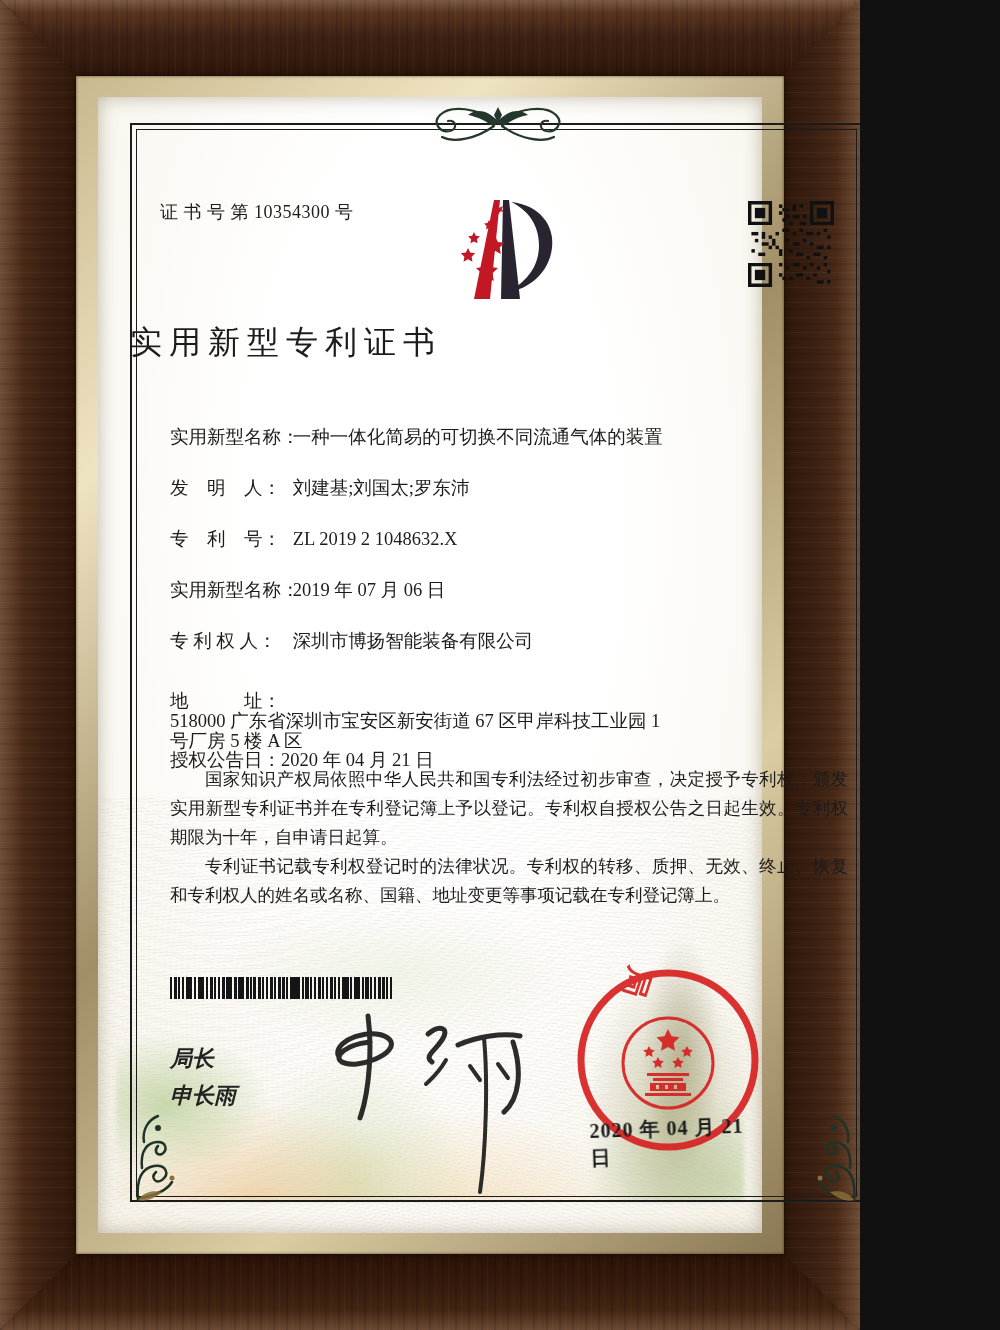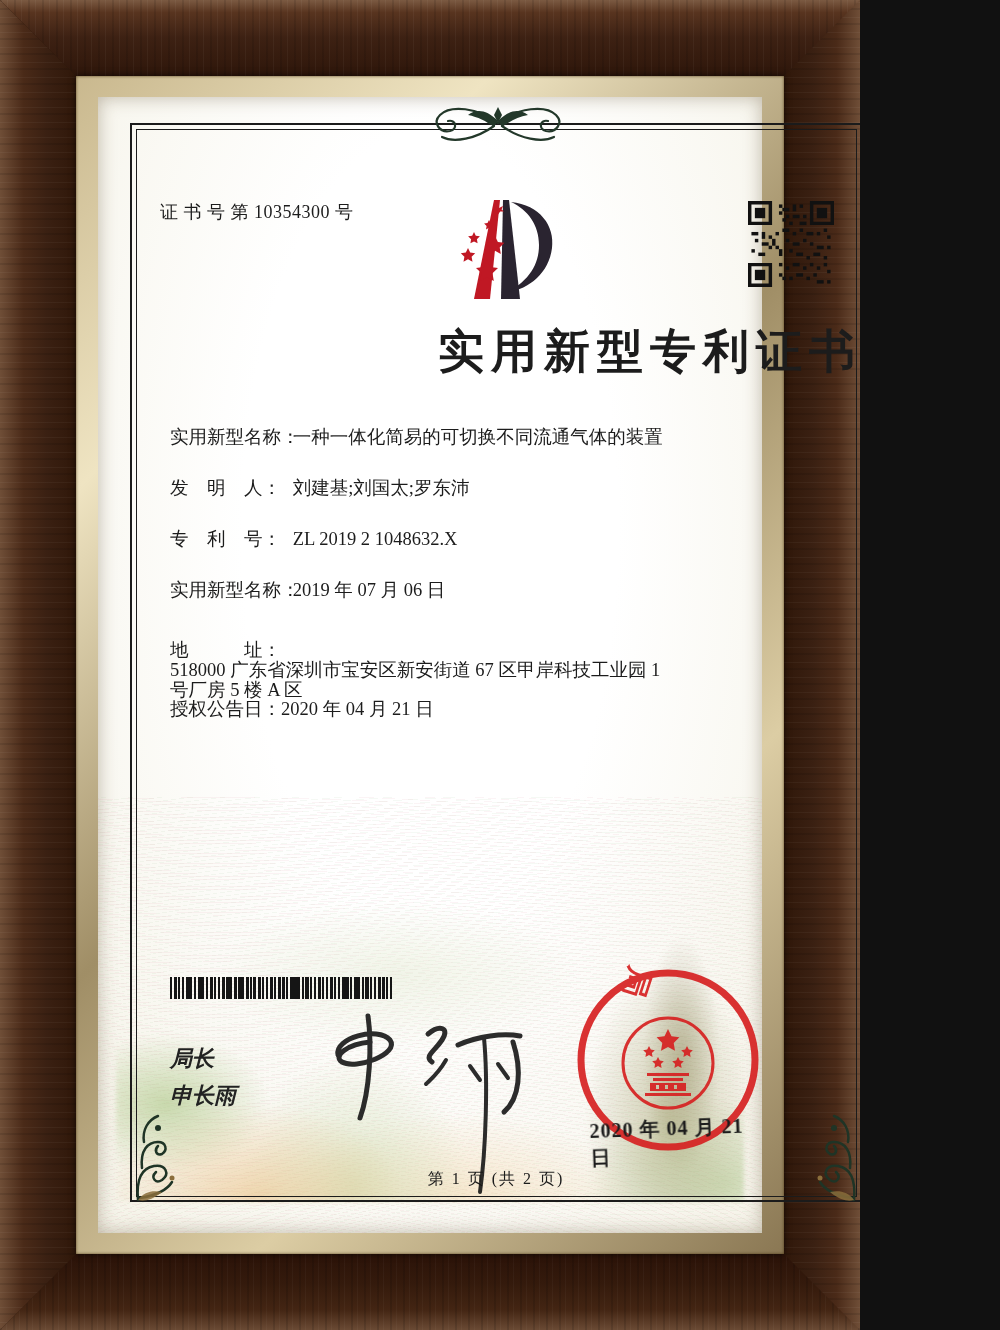--- a/index.html
+++ b/index.html
@@ -52,21 +52,21 @@
       radial-gradient(55px 170px at 90% 55%,rgba(118,110,62,.40),transparent 70%),
       radial-gradient(240px 100px at 45% 30%,rgba(222,230,200,.40),transparent 75%);}
   
   .rule{left:32px;top:26px;width:732px;height:1079px;z-index:2;
     border:2.5px solid #1b1b1b;box-sizing:border-box;}
   .rule-inner{position:absolute;left:3.5px;top:3.5px;right:3.5px;bottom:3.5px;
     border:1.2px solid #1b1b1b;}
   .content{left:0;top:0;right:0;bottom:0;z-index:3;color:#1c1c1c;}
   .abs{position:absolute;}
   .certno{left:62px;top:103px;font-size:18px;letter-spacing:.5px;}
-  .title{left:32px;width:732px;top:224px;text-align:right;font-size:46px;font-weight:bold;
+  .title{left:32px;width:732px;top:224px;text-align:left;font-size:32px;font-weight:normal;
          letter-spacing:7px;}
   .fields{left:72px;top:327px;font-size:18.5px;}
   .frow{height:51px;white-space:nowrap;}
   .frow-addr{height:56px;line-height:20px;white-space:normal;margin-top:12px;}
   .lbl{display:inline-block;width:118px;}
   .val-addr{display:inline-block;width:505px;vertical-align:top;}
   .grantrow{position:relative;height:30px;white-space:nowrap;}
   .grant2{position:absolute;left:310px;top:0;}
   .paras{left:72px;top:668px;width:678px;font-size:17.5px;line-height:29px;text-align:justify;}
   .paras p{margin:0;text-indent:2em;}
@@ -242,30 +242,36 @@
           <span>刘建基;刘国太;罗东沛</span>
         </div>
         <div class="frow">
           <span class="lbl">专　利　号：</span>
           <span>ZL 2019 2 1048632.X</span>
         </div>
         <div class="frow">
           <span class="lbl">实用新型名称：</span>
           <span>2019 年 07 月 06 日</span>
         </div>
+        <div class="frow">
+          <span class="lbl">专 利 权 人：</span>
+          <span>深圳市博扬智能装备有限公司</span>
+        </div>
         <div class="frow frow-addr">
           <span class="lbl">地　　　址：</span>
           <span class="val-addr">518000 广东省深圳市宝安区新安街道 67 区甲岸科技工业园 1 号厂房 5 楼 A 区</span>
         </div>
         <div class="grantrow">
           <span>授权公告日：</span><span>2020 年 04 月 21 日</span>
         </div>
       </div>
 
       <div class="abs paras">
+        <p>国家知识产权局依照中华人民共和国专利法经过初步审查，决定授予专利权，颁发实用新型专利证书并在专利登记簿上予以登记。专利权自授权公告之日起生效。专利权期限为十年，自申请日起算。</p>
+        <p>专利证书记载专利权登记时的法律状况。专利权的转移、质押、无效、终止、恢复和专利权人的姓名或名称、国籍、地址变更等事项记载在专利登记簿上。</p>
       </div>
 
       <div class="abs barcode"></div>
 
       <div class="abs director">
         <div>局长</div>
         <div>申长雨</div>
       </div>
 
       <svg class="abs sig" width="220" height="205" viewBox="0 0 220 205">
@@ -306,16 +312,15 @@
               <rect x="-15" y="15" width="30" height="3"></rect>
               <path d="M-18,20 h36 v8 h-36 z M-12,22 v4 h3 v-4 z M-3,22 v4 h3 v-4 z M6,22 v4 h3 v-4 z" fill-rule="evenodd"></path>
               <rect x="-23" y="30" width="46" height="3"></rect>
             </g>
           </g>
         </g>
       </svg>
 
       <div class="abs sealdate">2020 年 04 月 21 日</div>
 
-      <div class="abs footer">第 1 页 (共 2 页)</div>
     </div>
   </div>
 </div>
 
 </body></html>

